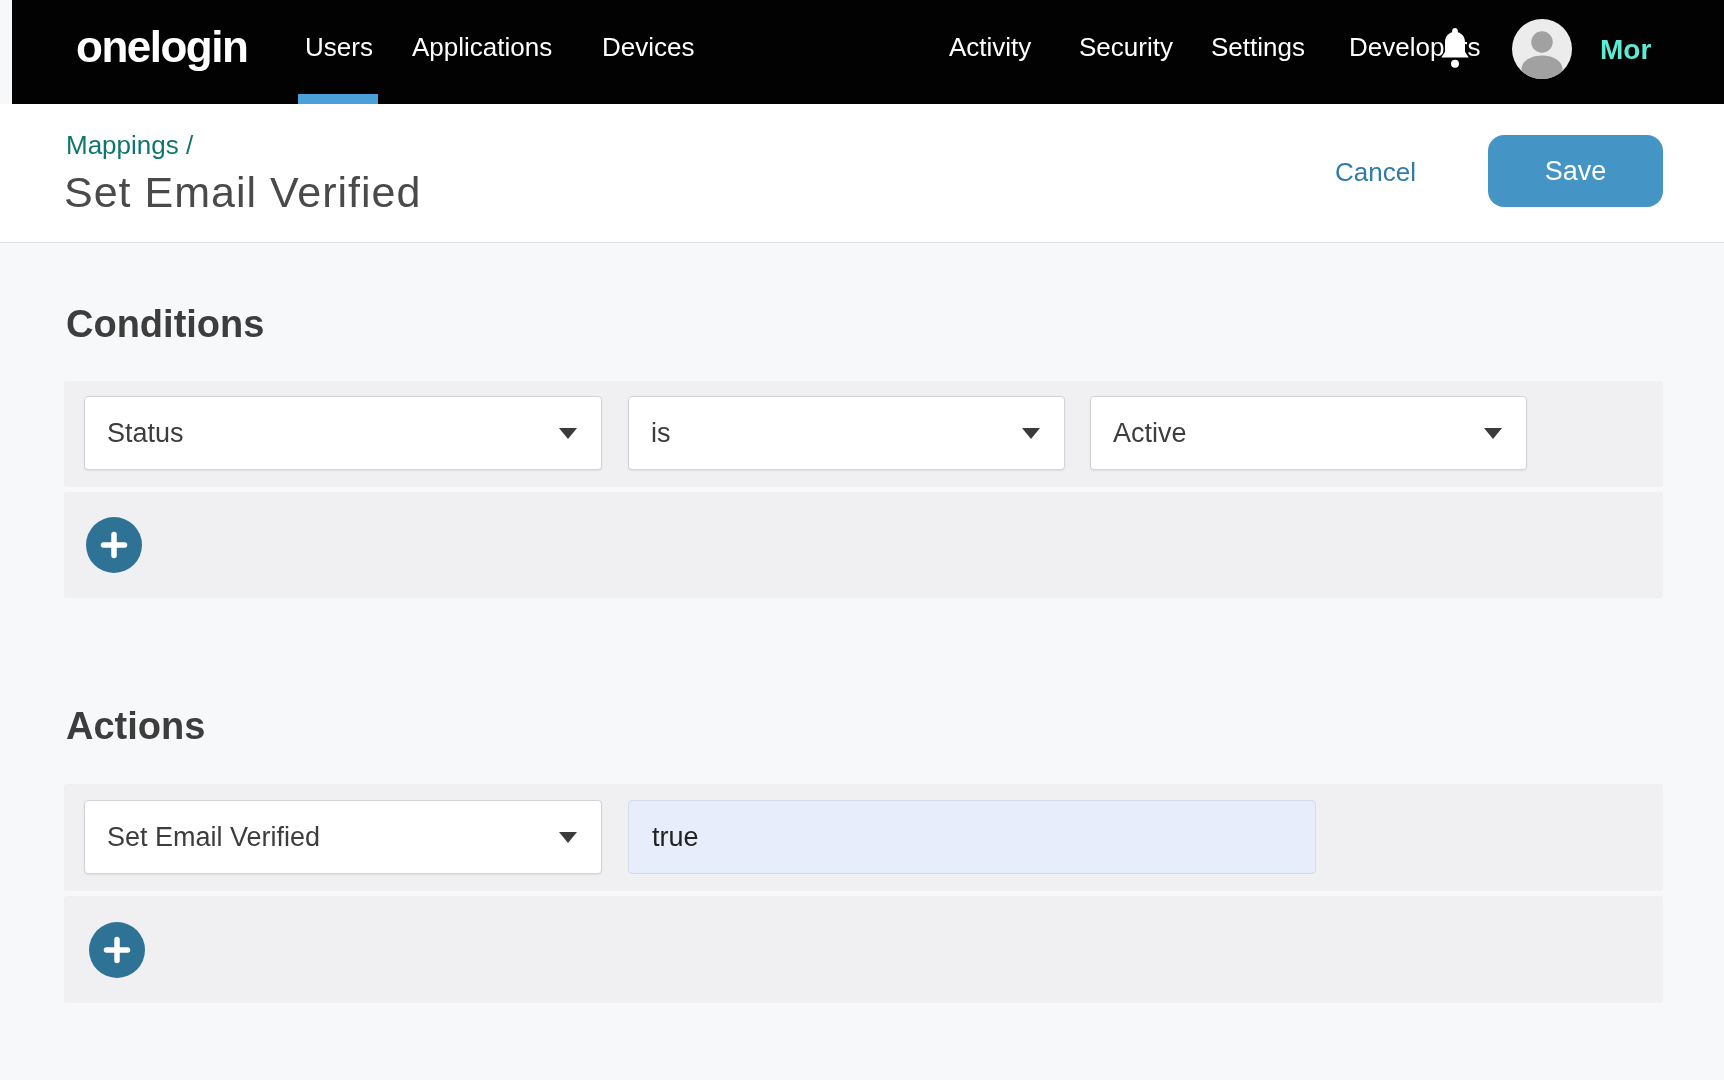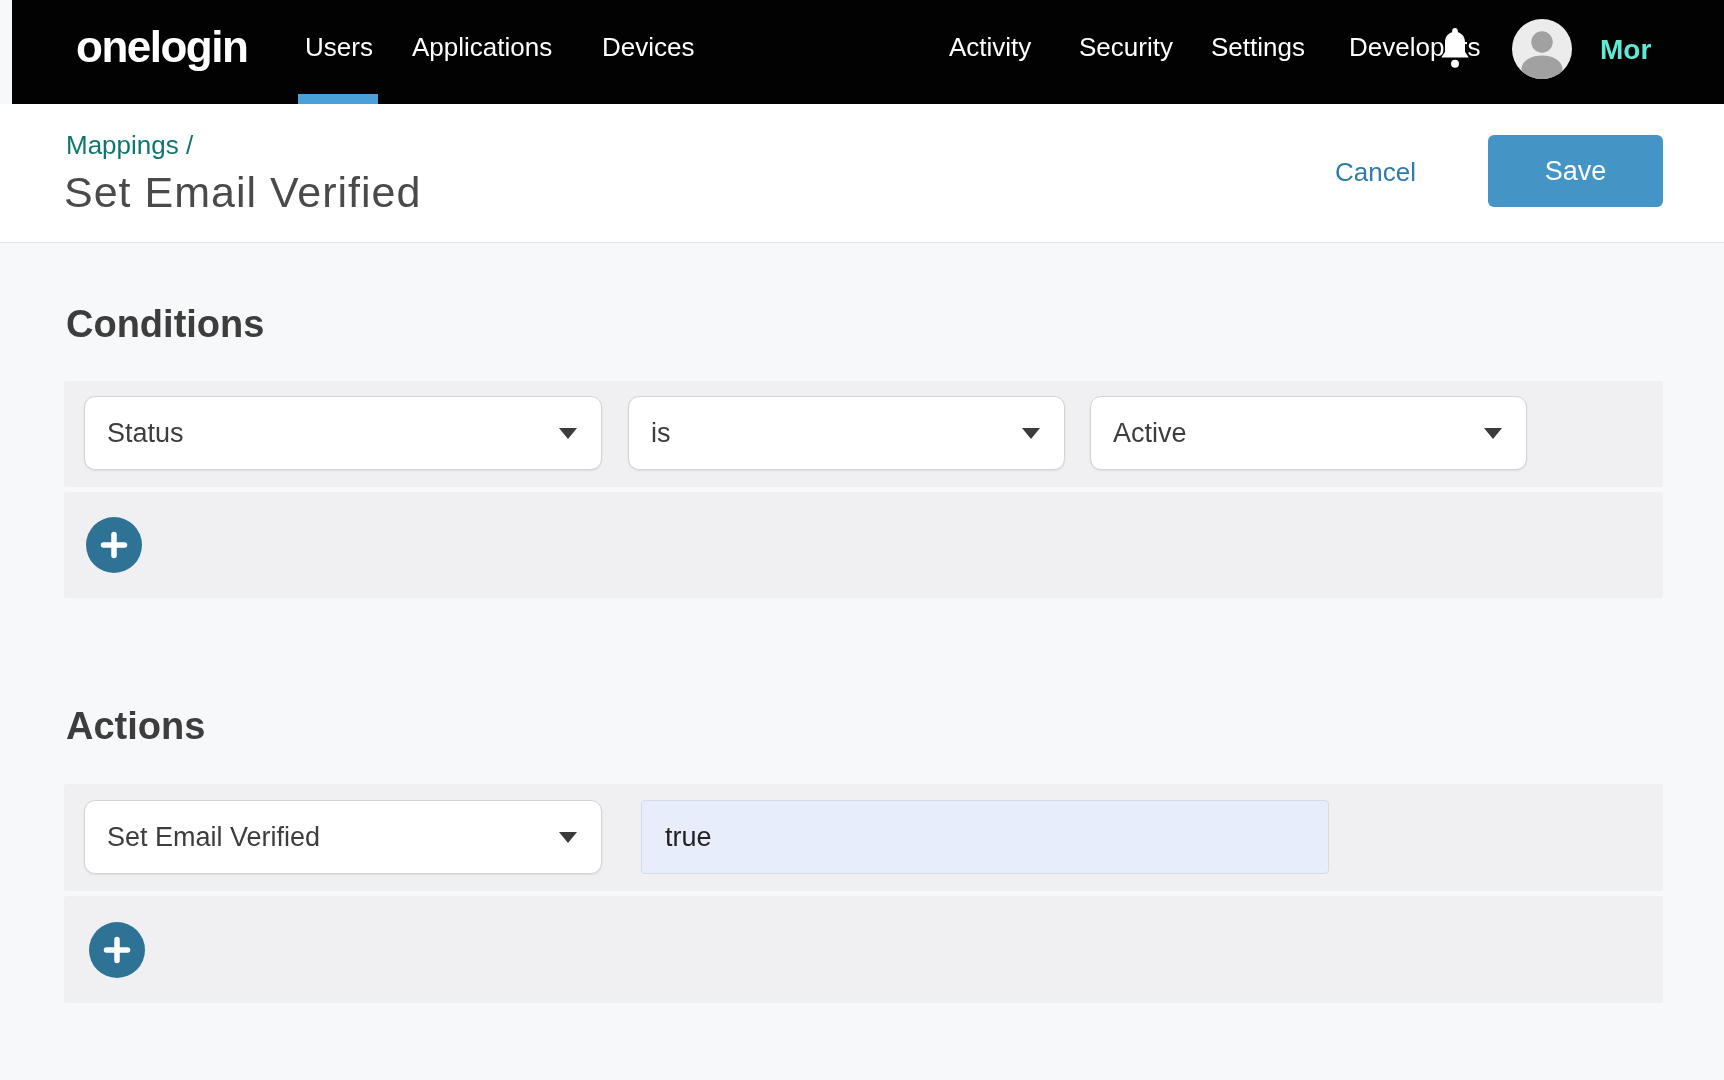--- a/index.html
+++ b/index.html
@@ -21,45 +21,45 @@
     background:#ececec;overflow:hidden;}
   .nav-user{position:absolute;left:1588px;top:0;height:100px;display:flex;align-items:center;
     color:#5eead4;font-size:28px;font-weight:700;}
   
   .page-header{position:absolute;left:0;top:104px;width:1724px;height:139px;background:#ffffff;
     border-bottom:1px solid #e4e4e6;box-sizing:border-box;}
   .breadcrumb{position:absolute;left:66px;top:26px;font-size:26px;color:#0f766e;cursor:pointer;}
   .page-title{position:absolute;left:64px;top:64px;font-size:43px;font-weight:500;color:#4a4a4a;
     letter-spacing:1px;}
   .cancel-link{position:absolute;left:1335px;top:53px;font-size:26px;font-weight:500;color:#2f7ba9;cursor:pointer;}
-  .save-btn{position:absolute;left:1488px;top:31px;width:175px;height:72px;border:none;border-radius:6px;
+  .save-btn{position:absolute;left:1488px;top:31px;width:175px;height:72px;border:none;border-radius:16px;
     background:#4495c5;color:#fff;font-size:27px;font-weight:500;font-family:inherit;cursor:pointer;
     display:flex;align-items:center;justify-content:center;}
   
   .section-heading{position:absolute;left:66px;font-size:38px;font-weight:700;color:#3d3d3d;}
   .h-conditions{top:303px;}
   .h-actions{top:705px;}
   .gray-row{position:absolute;left:64px;width:1599px;background:#f0f0f2;border-radius:3px;}
   .row-c1{top:381px;height:106px;}
   .row-c2{top:492px;height:106px;}
   .row-a1{top:784px;height:107px;}
   .row-a2{top:896px;height:107px;}
   .dropdown{position:absolute;top:15px;height:74px;background:#fff;border:1px solid #d4d4d8;
-    border-radius:11px;box-sizing:border-box;box-shadow:0 1px 2px rgba(0,0,0,0.08);
+    border-radius:4px;box-sizing:border-box;box-shadow:0 1px 2px rgba(0,0,0,0.08);
     display:flex;align-items:center;cursor:pointer;}
   .dropdown .dd-label{margin-left:22px;font-size:27px;color:#3d3d3d;}
   .chevron{position:absolute;right:24px;top:50%;margin-top:-5px;width:0;height:0;
     border-left:9px solid transparent;border-right:9px solid transparent;border-top:11px solid #3b3b3b;}
   .dd-1{left:20px;width:518px;}
   .dd-2{left:564px;width:437px;}
   .dd-3{left:1026px;width:437px;}
   .dd-a{left:20px;width:518px;top:16px;}
   .value-input{position:absolute;left:564px;top:16px;width:688px;height:74px;box-sizing:border-box;
     background:#e7edfb;border:1px solid #d5dae8;border-radius:4px;
-    font-family:inherit;font-size:27px;color:#222;padding:0 0 0 23px;outline:none;margin-left:13px;}
+    font-family:inherit;font-size:27px;color:#222;padding:0 0 0 23px;outline:none;}
   .add-btn{position:absolute;left:22px;top:25px;width:56px;height:56px;border-radius:50%;border:none;
     background:#2e7396;cursor:pointer;display:flex;align-items:center;justify-content:center;padding:0;}
   .row-a2 .add-btn{left:25px;top:26px;}
 </style>
 </head>
 <body>
 
 <div class="nav">
   <div class="nav-logo">onelogin</div>
 

